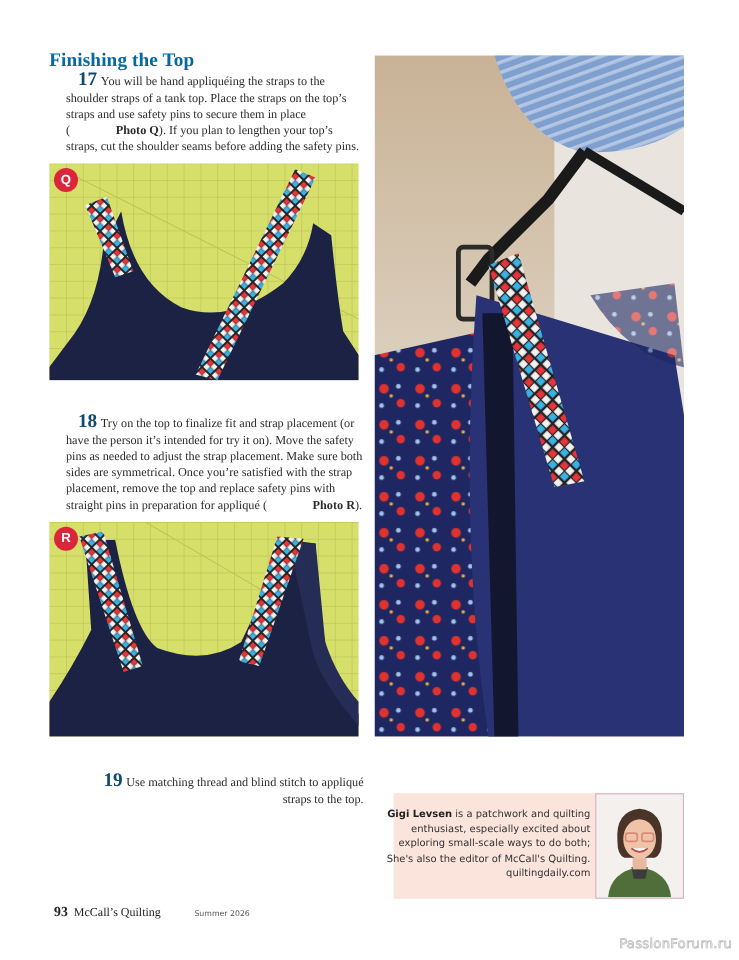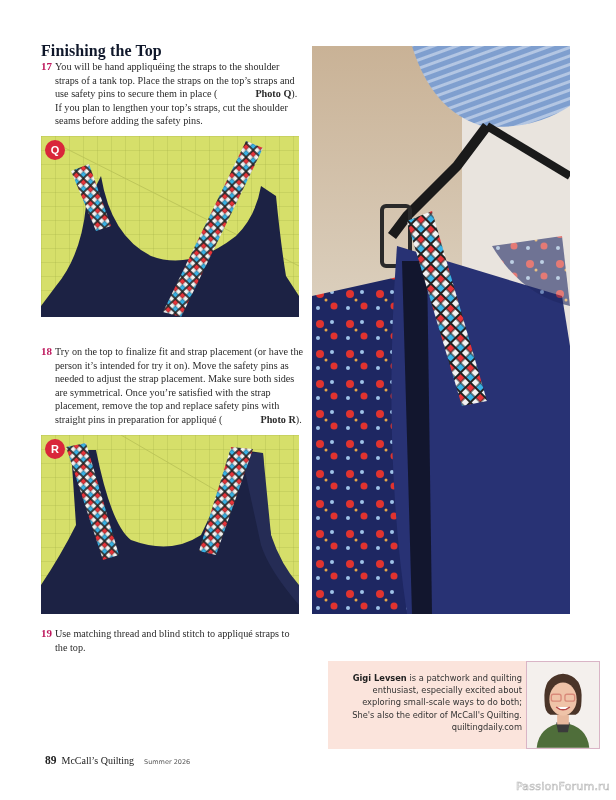--- a/index.html
+++ b/index.html
@@ -1,52 +1,52 @@
 <!DOCTYPE html>
 <html><head>
   <meta charset="utf-8">
   <style>
     * { box-sizing: border-box; margin: 0; padding: 0; }
     html, body { width: 616px; height: 800px; background: #ffffff; overflow: hidden; }
     body { position: relative; font-family: "DejaVu Serif", serif; color: #2b2b2b; }
 
     .section-title {
       position: absolute; left: 41px; top: 42px;
-      font-family: "Liberation Serif", serif; font-size: 16px; color: #0f172a;
+      font-family: "Liberation Serif", serif; font-size: 16px; color: #0369a1;
       letter-spacing: 0.1px;
     }
     .step {
       position: absolute; left: 41px; width: 262px;
       font-family: "Liberation Serif", serif; font-size: 10.2px; line-height: 13.6px;
       color: #2b2b2b;
       padding-left: 14px; text-indent: -14px;
     }
-    .step .num { color: #be185d; font-weight: bold; font-size: 11px; margin-right: 3px; }
+    .step .num { color: #0c4a6e; font-weight: bold; font-size: 16px; margin-right: 3px; margin-left: 24px; }
     .step b { font-weight: bold; margin-left: 38px; }
     #step17 { top: 60px; }
     #step18 { top: 345px; }
-    #step19 { top: 627px; }
+    #step19 { top: 644px; text-align: right; }
 
     .photo {
       position: absolute; overflow: hidden;
     }
     .photo svg { display: block; width: 100%; height: 100%; }
     #photoQ { left: 41px; top: 136px; width: 258px; height: 181px; }
     #photoR { left: 41px; top: 435px; width: 258px; height: 179px; }
     #photoMain { left: 312px; top: 46px; width: 258px; height: 568px; }
 
     .badge {
       position: absolute; left: 4px; top: 4px; width: 20px; height: 20px;
       border-radius: 50%; background: #d9263a; color: #fff;
       font-family: "Liberation Sans", sans-serif; font-weight: bold; font-size: 11px;
       display: flex; align-items: center; justify-content: center;
     }
 
     .bio-box {
-      position: absolute; left: 328px; top: 661px; width: 272px; height: 88px;
+      position: absolute; left: 328px; top: 661px; width: 242px; height: 88px;
       background: #fbe4dc;
     }
     .bio-text {
       position: absolute; right: 78px; top: 11px; width: 170px;
       text-align: right; font-family: "DejaVu Sans", sans-serif;
       font-size: 8.3px; line-height: 12.2px; color: #333;
     }
     .bio-text .name { font-weight: bold; color: #222; }
     .bio-text .url { display: block; }
     .bio-photo {
@@ -55,21 +55,21 @@
     }
     .bio-photo svg { width: 100%; height: 100%; display: block; }
 
     .footer {
       position: absolute; left: 45px; top: 754px;
       font-family: "Liberation Serif", serif; color: #222;
       display: flex; align-items: baseline; gap: 5px;
     }
     .footer .page-num { font-weight: bold; font-size: 11.5px; }
     .footer .mag { font-size: 10px; font-weight: normal; }
-    .footer .issue { font-family: "DejaVu Sans", sans-serif; font-size: 6.5px; color: #555; margin-left: 5px; }
+    .footer .issue { font-family: "DejaVu Sans", sans-serif; font-size: 6.5px; color: #555; margin-left: 23px; }
 
     .watermark {
       position: absolute; right: 6px; top: 780px;
       font-family: "DejaVu Sans", sans-serif; font-size: 11px; color: #fff;
       -webkit-text-stroke: 0.6px #b8b8b8; letter-spacing: 0.2px; margin-left: 30px;
     }
   </style>
 </head>
 <body>
 
@@ -170,18 +170,18 @@
       <path d="M18 40 Q16 14 37 12 Q58 14 56 40 Q56 52 50 54 L24 54 Q18 52 18 40 Z" fill="#4a3428"></path>
       <ellipse cx="37" cy="38" rx="14" ry="17" fill="#efc3a8"></ellipse>
       <rect x="25" y="33" width="10" height="7" rx="2" fill="none" stroke="#d98a7a" stroke-width="1.4"></rect>
       <rect x="39" y="33" width="10" height="7" rx="2" fill="none" stroke="#d98a7a" stroke-width="1.4"></rect>
       <path d="M30 46 Q37 52 44 46" stroke="#b54a4a" stroke-width="1.5" fill="#fff"></path>
     </svg>
   </div>
 </div>
 
 <div class="footer">
-  <span class="page-num">89</span>
+  <span class="page-num">93</span>
   <span class="mag">McCall’s Quilting</span>
   <span class="issue">Summer 2026</span>
 </div>
 
 <div class="watermark">PassionForum.ru</div>
 
 </body></html>

